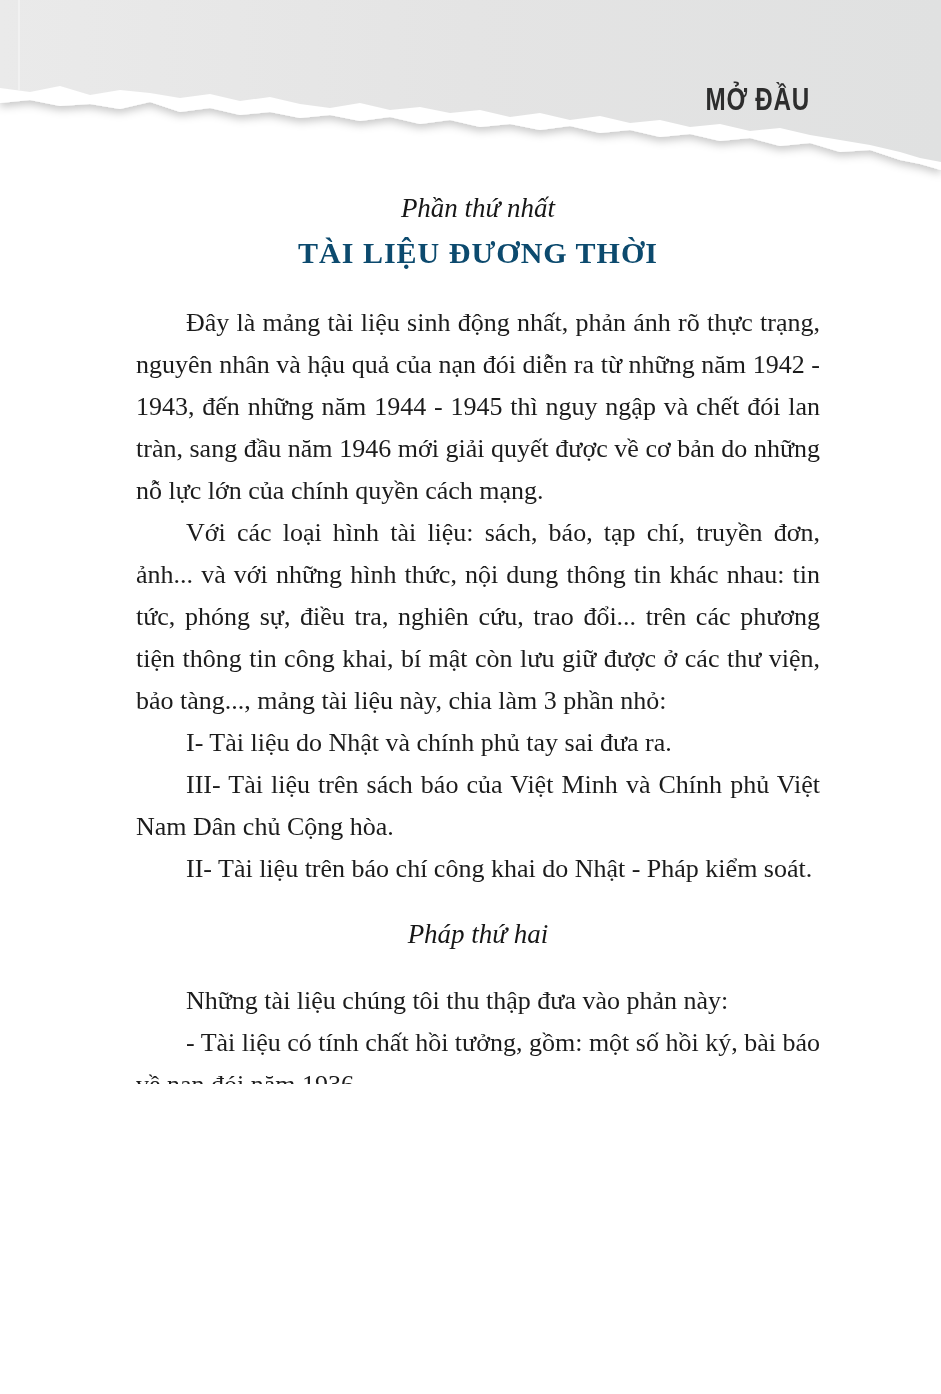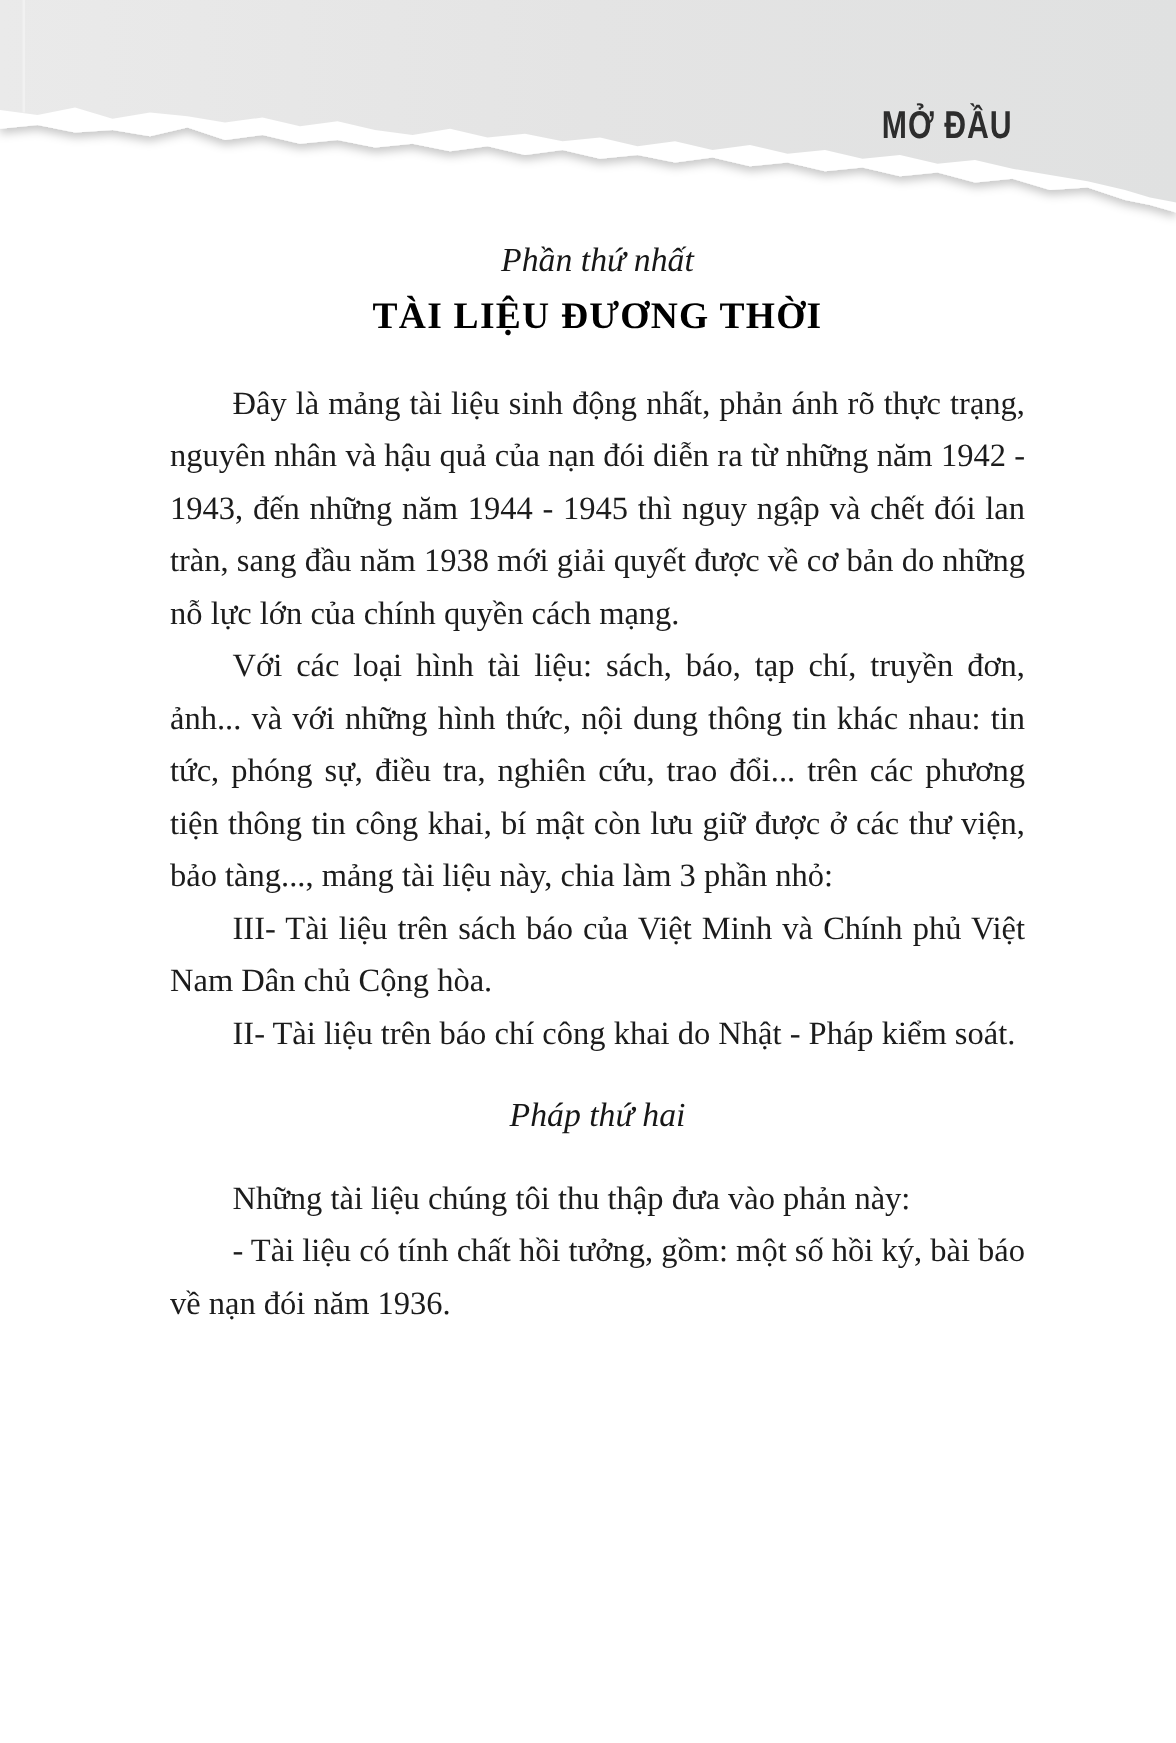--- a/index.html
+++ b/index.html
@@ -50,21 +50,21 @@
     margin: 0;
     color: #171717;
   }
   .section-title {
     text-align: center;
     font-weight: 700;
     font-size: 30px;
     line-height: 34px;
     letter-spacing: 1px;
     margin: 12px 0 0 0;
-    color: #000000;
+    color: #0c4a6e;
   }
   .body-block {
     margin-top: 32px;
   }
   .content p.body-para {
     margin: 0;
     font-size: 26px;
     line-height: 42px;
     text-align: justify;
     text-indent: 50px;
@@ -121,22 +121,23 @@
   </svg>
 
   <div class="masthead">MỞ ĐẦU</div>
 
   <div class="content">
 
     <div>
       <p class="kicker">Phần thứ nhất</p>
       <p class="section-title">TÀI LIỆU ĐƯƠNG THỜI</p>
       <div class="body-block">
-        <p class="body-para">Đây là mảng tài liệu sinh động nhất, phản ánh rõ thực trạng, nguyên nhân và hậu quả của nạn đói diễn ra từ những năm 1942 - 1943, đến những năm 1944 - 1945 thì nguy ngập và chết đói lan tràn, sang đầu năm 1938 mới giải quyết được về cơ bản do những nỗ lực lớn của chính quyền cách mạng.</p>
+        <p class="body-para">Đây là mảng tài liệu sinh động nhất, phản ánh rõ thực trạng, nguyên nhân và hậu quả của nạn đói diễn ra từ những năm 1942 - 1943, đến những năm 1944 - 1945 thì nguy ngập và chết đói lan tràn, sang đầu năm 1946 mới giải quyết được về cơ bản do những nỗ lực lớn của chính quyền cách mạng.</p>
         <p class="body-para">Với các loại hình tài liệu: sách, báo, tạp chí, truyền đơn, ảnh... và với những hình thức, nội dung thông tin khác nhau: tin tức, phóng sự, điều tra, nghiên cứu, trao đổi... trên các phương tiện thông tin công khai, bí mật còn lưu giữ được ở các thư viện, bảo tàng..., mảng tài liệu này, chia làm 3 phần nhỏ:</p>
+        <p class="body-para">I- Tài liệu do Nhật và chính phủ tay sai đưa ra.</p>
         <p class="body-para">III- Tài liệu trên sách báo của Việt Minh và Chính phủ Việt Nam Dân chủ Cộng hòa.</p>
         <p class="body-para">II- Tài liệu trên báo chí công khai do Nhật - Pháp kiểm soát.</p>
       </div>
     </div>
 
     <div class="section2">
       <p class="kicker">Pháp thứ hai</p>
       <div class="body-block">
         <p class="body-para">Những tài liệu chúng tôi thu thập đưa vào phản này:</p>
         <p class="body-para">- Tài liệu có tính chất hồi tưởng, gồm: một số hồi ký, bài báo về nạn đói năm 1936.</p>

